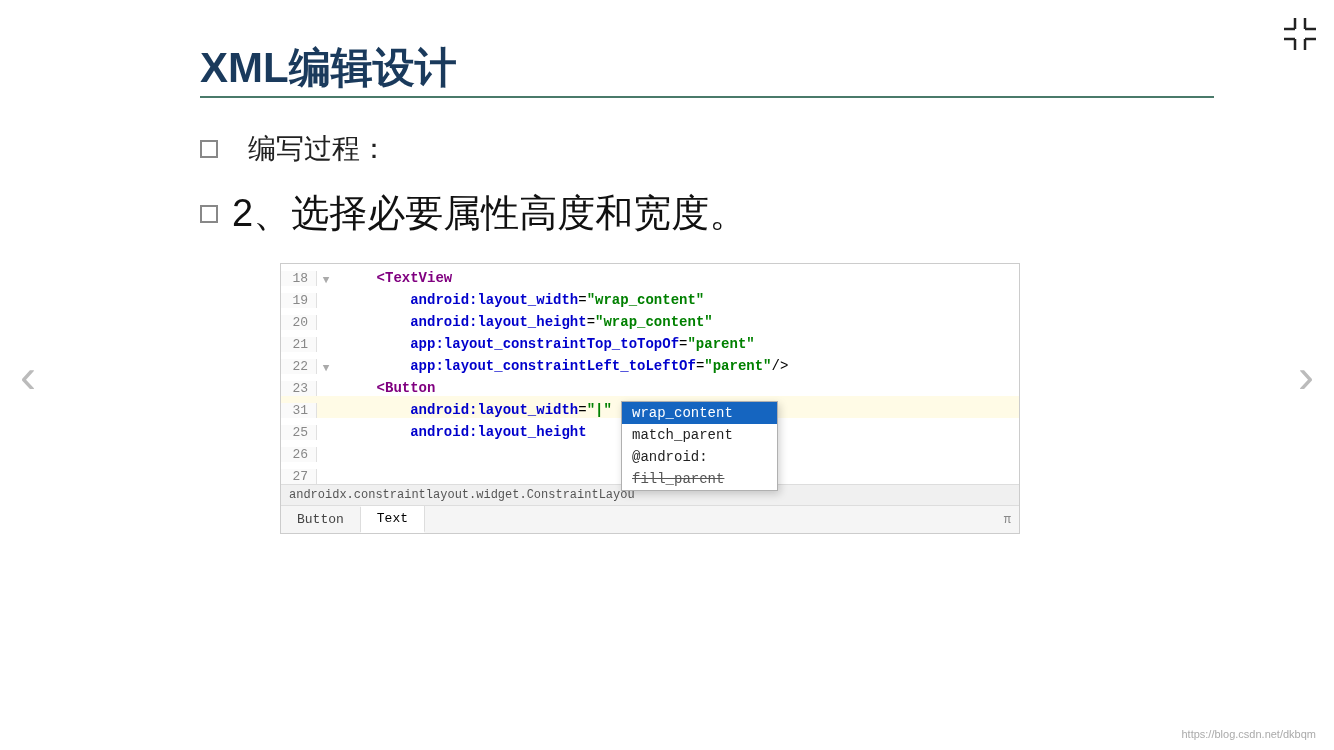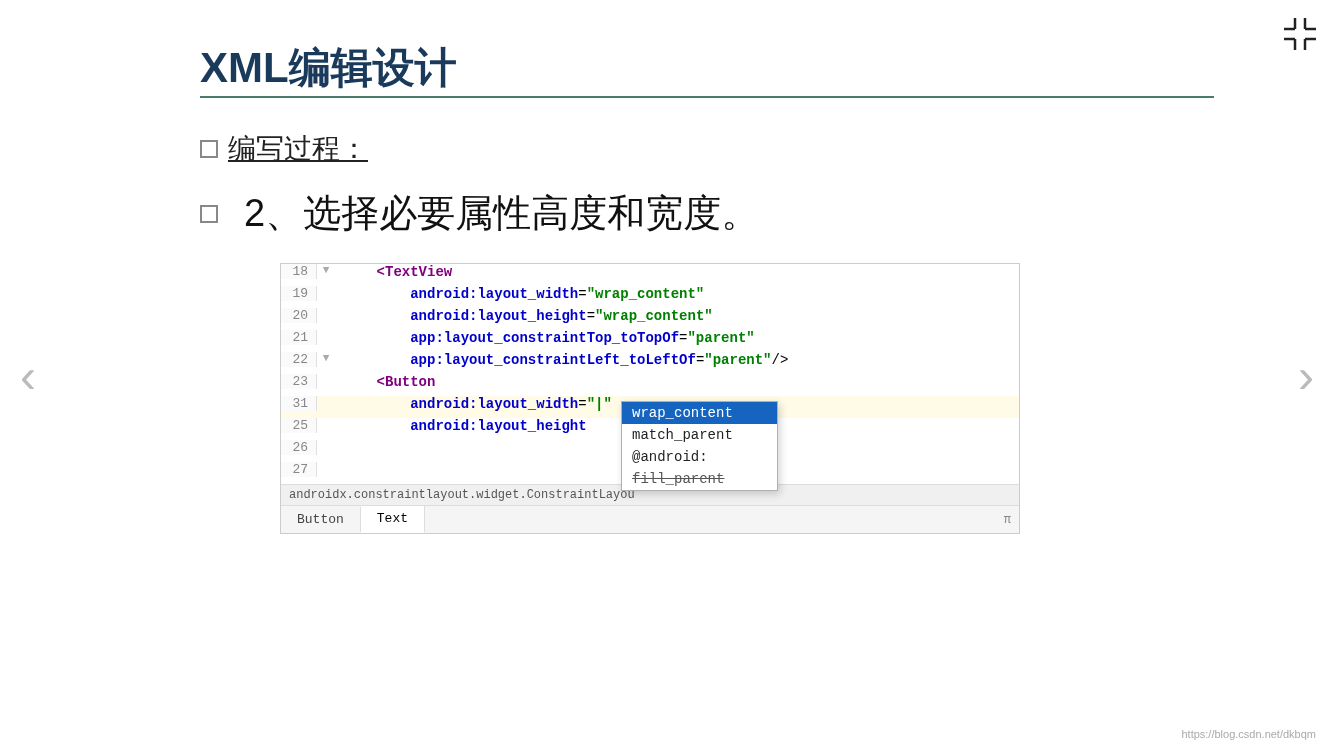--- a/index.html
+++ b/index.html
@@ -31,60 +31,59 @@
       margin-bottom: 32px;
       width: 100%;
     }
 
     .section-label {
       font-size: 28px;
       color: #222;
       margin-bottom: 20px;
       display: flex;
       align-items: center;
-      gap: 4px;
-      text-decoration: underline;
+      gap: 24px;
     }
 
     .bullet-square {
       display: inline-block;
       width: 18px;
       height: 18px;
       border: 2px solid #888;
       background: transparent;
       margin-right: 6px;
       flex-shrink: 0;
     }
 
     .step-text {
       font-size: 38px;
       color: #111;
       margin-bottom: 24px;
       display: flex;
       align-items: center;
-      gap: 20px;
+      gap: 8px;
     }
 
     .code-editor-container {
       margin-left: 80px;
       width: 740px;
       border: 1px solid #ccc;
       background: #fff;
       position: relative;
       font-family: 'Courier New', monospace;
       font-size: 14px;
     }
 
     .code-lines {
       background: #fff;
     }
 
     .code-line {
       display: flex;
-      align-items: flex-start;
+      align-items: flex-end;
       min-height: 22px;
       position: relative;
     }
 
     .code-line.highlighted {
       background: #fffbe6;
     }
 
     .line-num {
       width: 36px;

